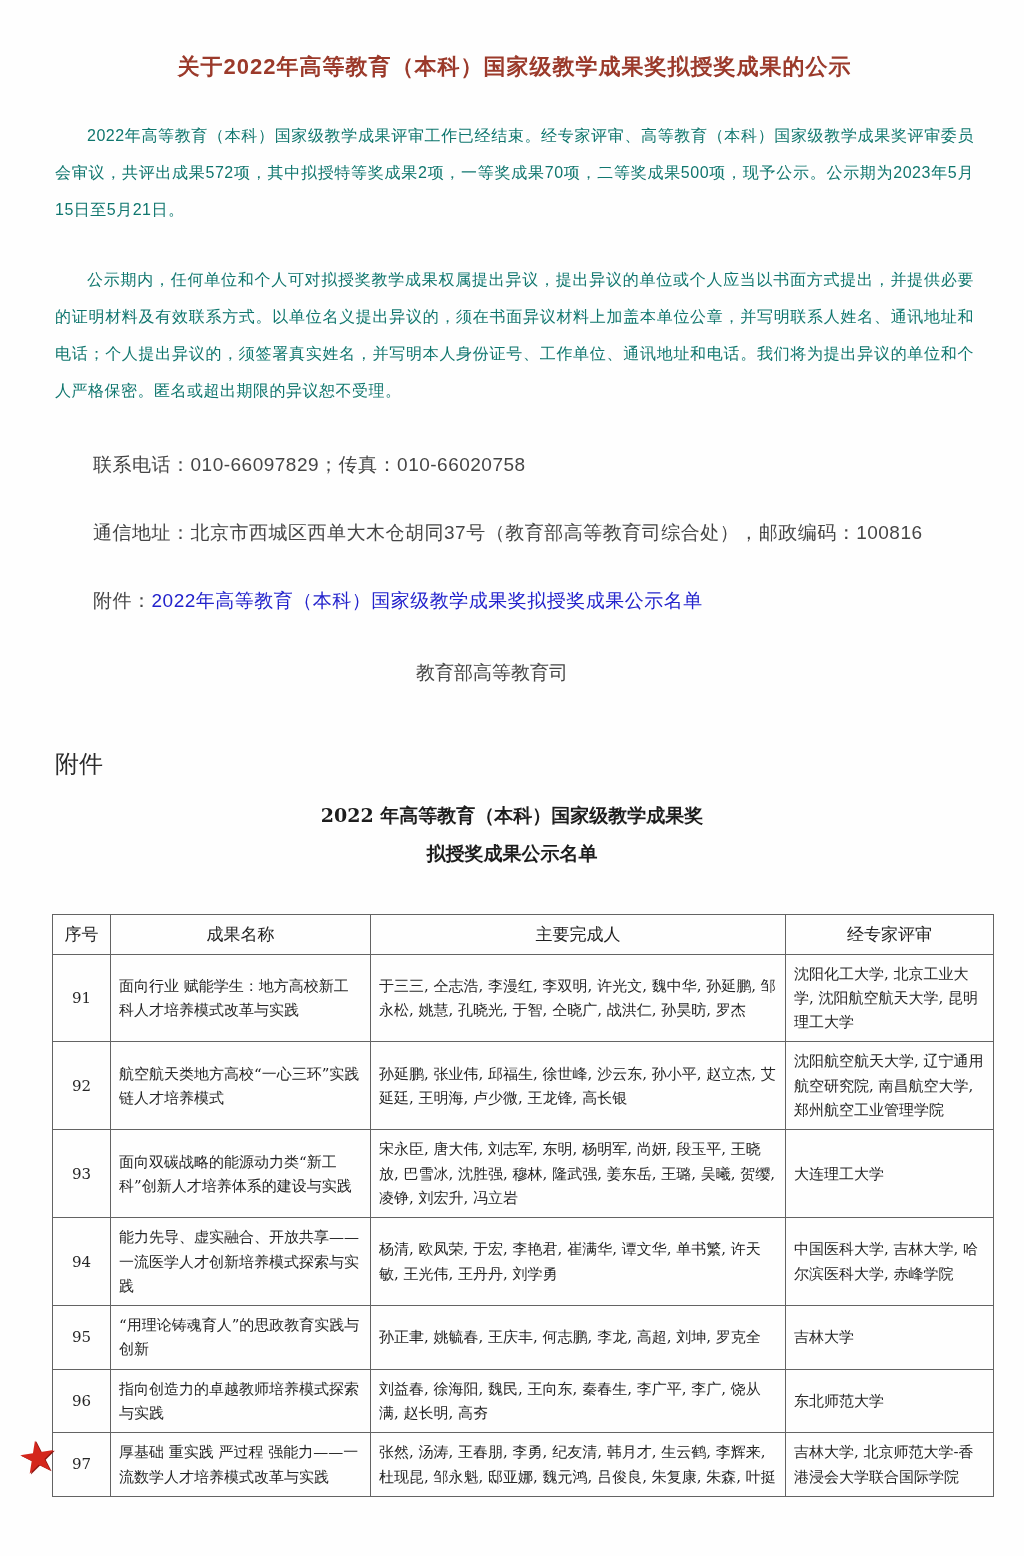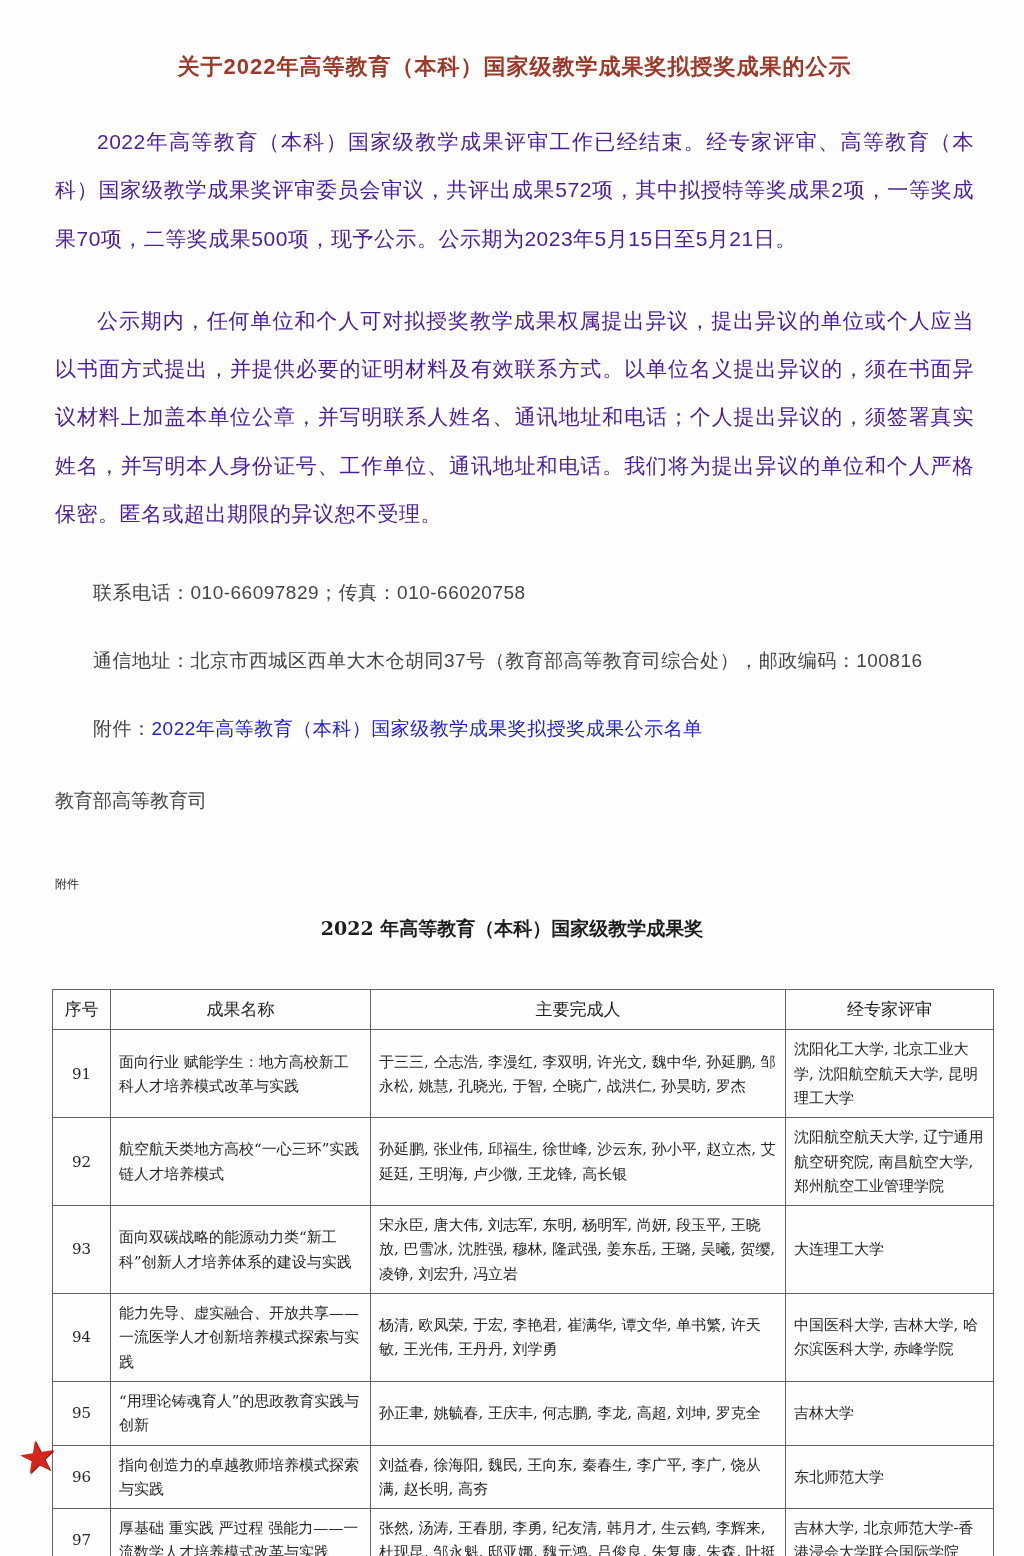--- a/index.html
+++ b/index.html
@@ -11,39 +11,39 @@
   }
   .page { position: relative; width: 1024px; height: 1556px; background: #fefefe; }
 
   
   .announce { padding: 40px 50px 0 55px; }
   .doc-title {
     text-align: center; font-size: 22px; font-weight: bold;
     color: #9b3a2b; letter-spacing: 1px; margin-top: 12px;
   }
   .para {
-    font-size: 21px; line-height: 2.3; text-indent: 2em;
-    color: #4c1d95; letter-spacing: 0.5px; text-align: justify;
+    font-size: 16px; line-height: 2.3; text-indent: 2em;
+    color: #0f766e; letter-spacing: 0.5px; text-align: justify;
   }
   .para-1 { margin-top: 36px; }
   .para-2 { margin-top: 34px; }
   .info-line {
     font-size: 19px; color: #454545; letter-spacing: 0.5px;
     margin-top: 42px; padding-left: 2em;
   }
   .attach-line { margin-top: 42px; }
   .link { color: #2222cc; text-decoration: none; cursor: pointer; }
-  .sign-line { text-align: left; font-size: 19px; color: #454545; padding-right: 45px; }
+  .sign-line { text-align: center; font-size: 19px; color: #454545; padding-right: 45px; }
   .signer { margin-top: 46px; }
   .sign-date { margin-top: 52px; }
 
   
   .appendix { margin-top: 62px; }
   .appendix-label {
-    font-size: 12px; color: #2b2b2b; padding-left: 55px;
+    font-size: 24px; color: #2b2b2b; padding-left: 55px;
     font-family: "Liberation Sans", sans-serif;
   }
   .appendix-title {
     margin-top: 16px; text-align: center;
     font-family: "DejaVu Serif", "Liberation Serif", serif;
     font-weight: bold; font-size: 19px; line-height: 38px; color: #1d1d1d;
   }
   .award-table {
     margin: 42px auto 0 52px; width: 941px;
     border-collapse: collapse; table-layout: fixed;
@@ -85,20 +85,21 @@
 
     <p class="info-line attach-line"><span>附件：</span><a class="link">2022年高等教育（本科）国家级教学成果奖拟授奖成果公示名单</a></p>
 
     <p class="sign-line signer">教育部高等教育司</p>
   </div>
 
   <div class="appendix">
     <div class="appendix-label">附件</div>
     <div class="appendix-title">
       <div>2022 年高等教育（本科）国家级教学成果奖</div>
+      <div>拟授奖成果公示名单</div>
     </div>
 
     <table class="award-table">
       <colgroup>
         <col class="w-no">
           <col class="w-name">
           <col class="w-people">
           <col class="w-units">
       </colgroup>
       <thead>

